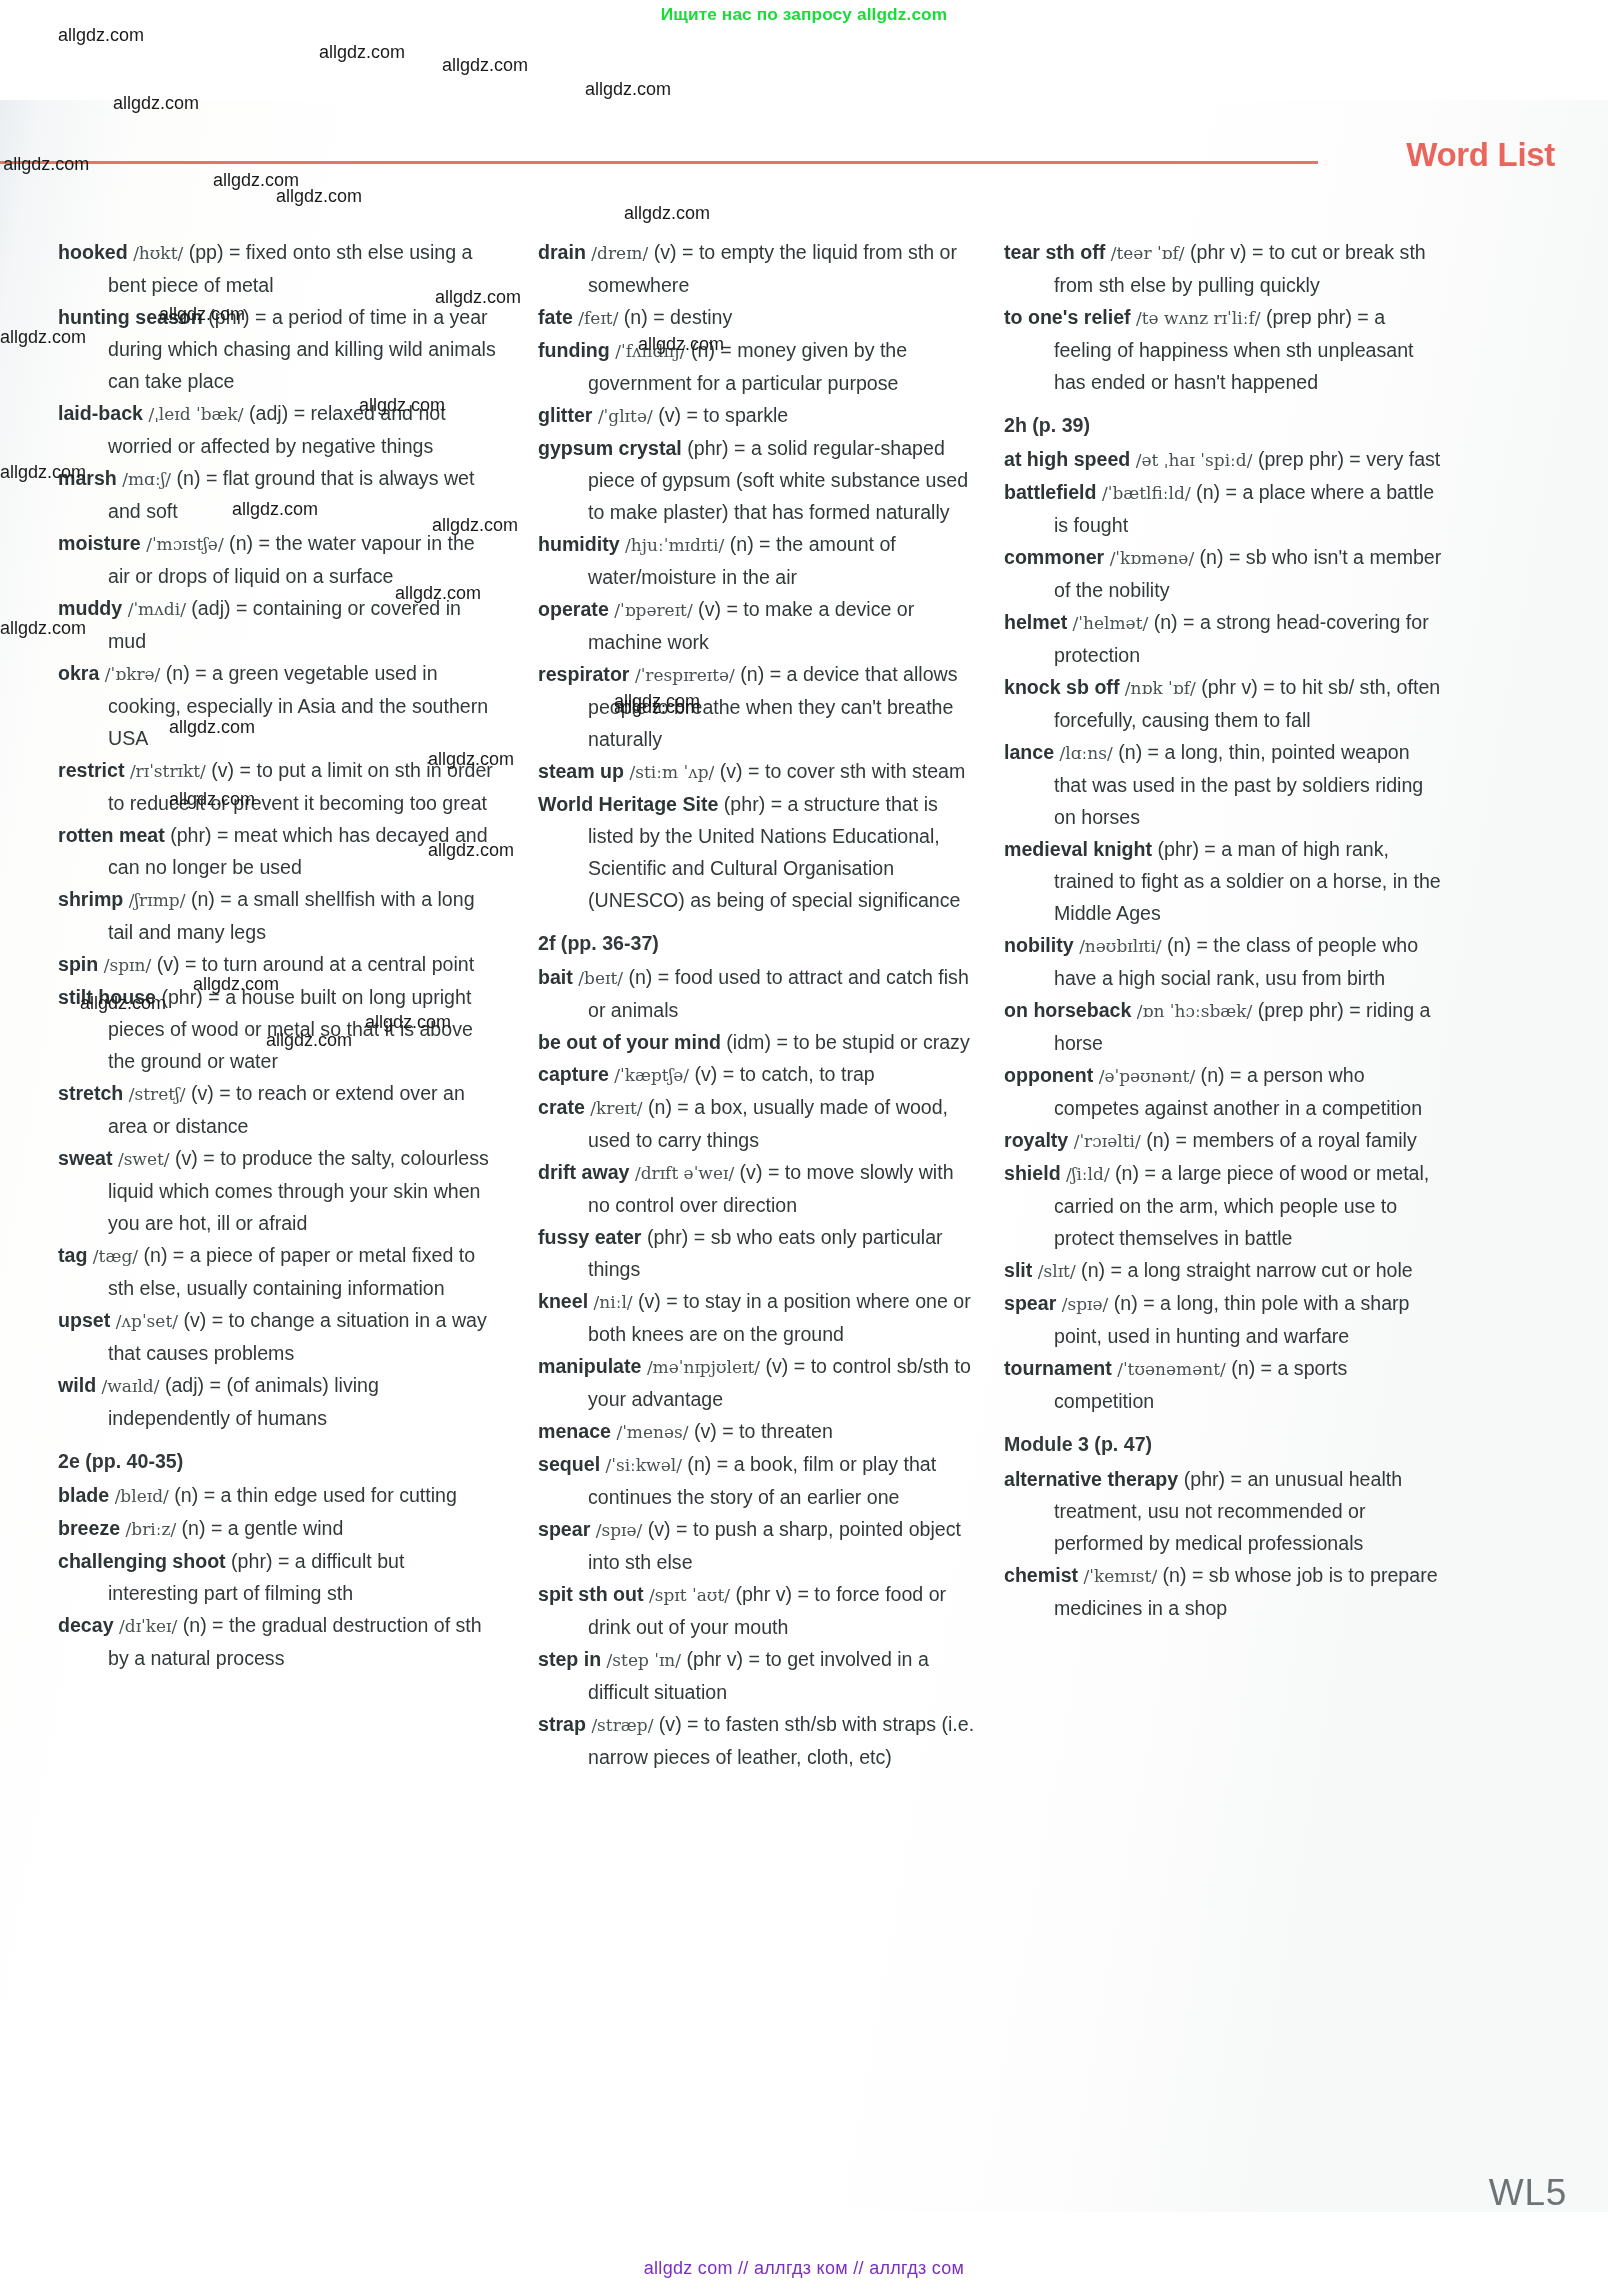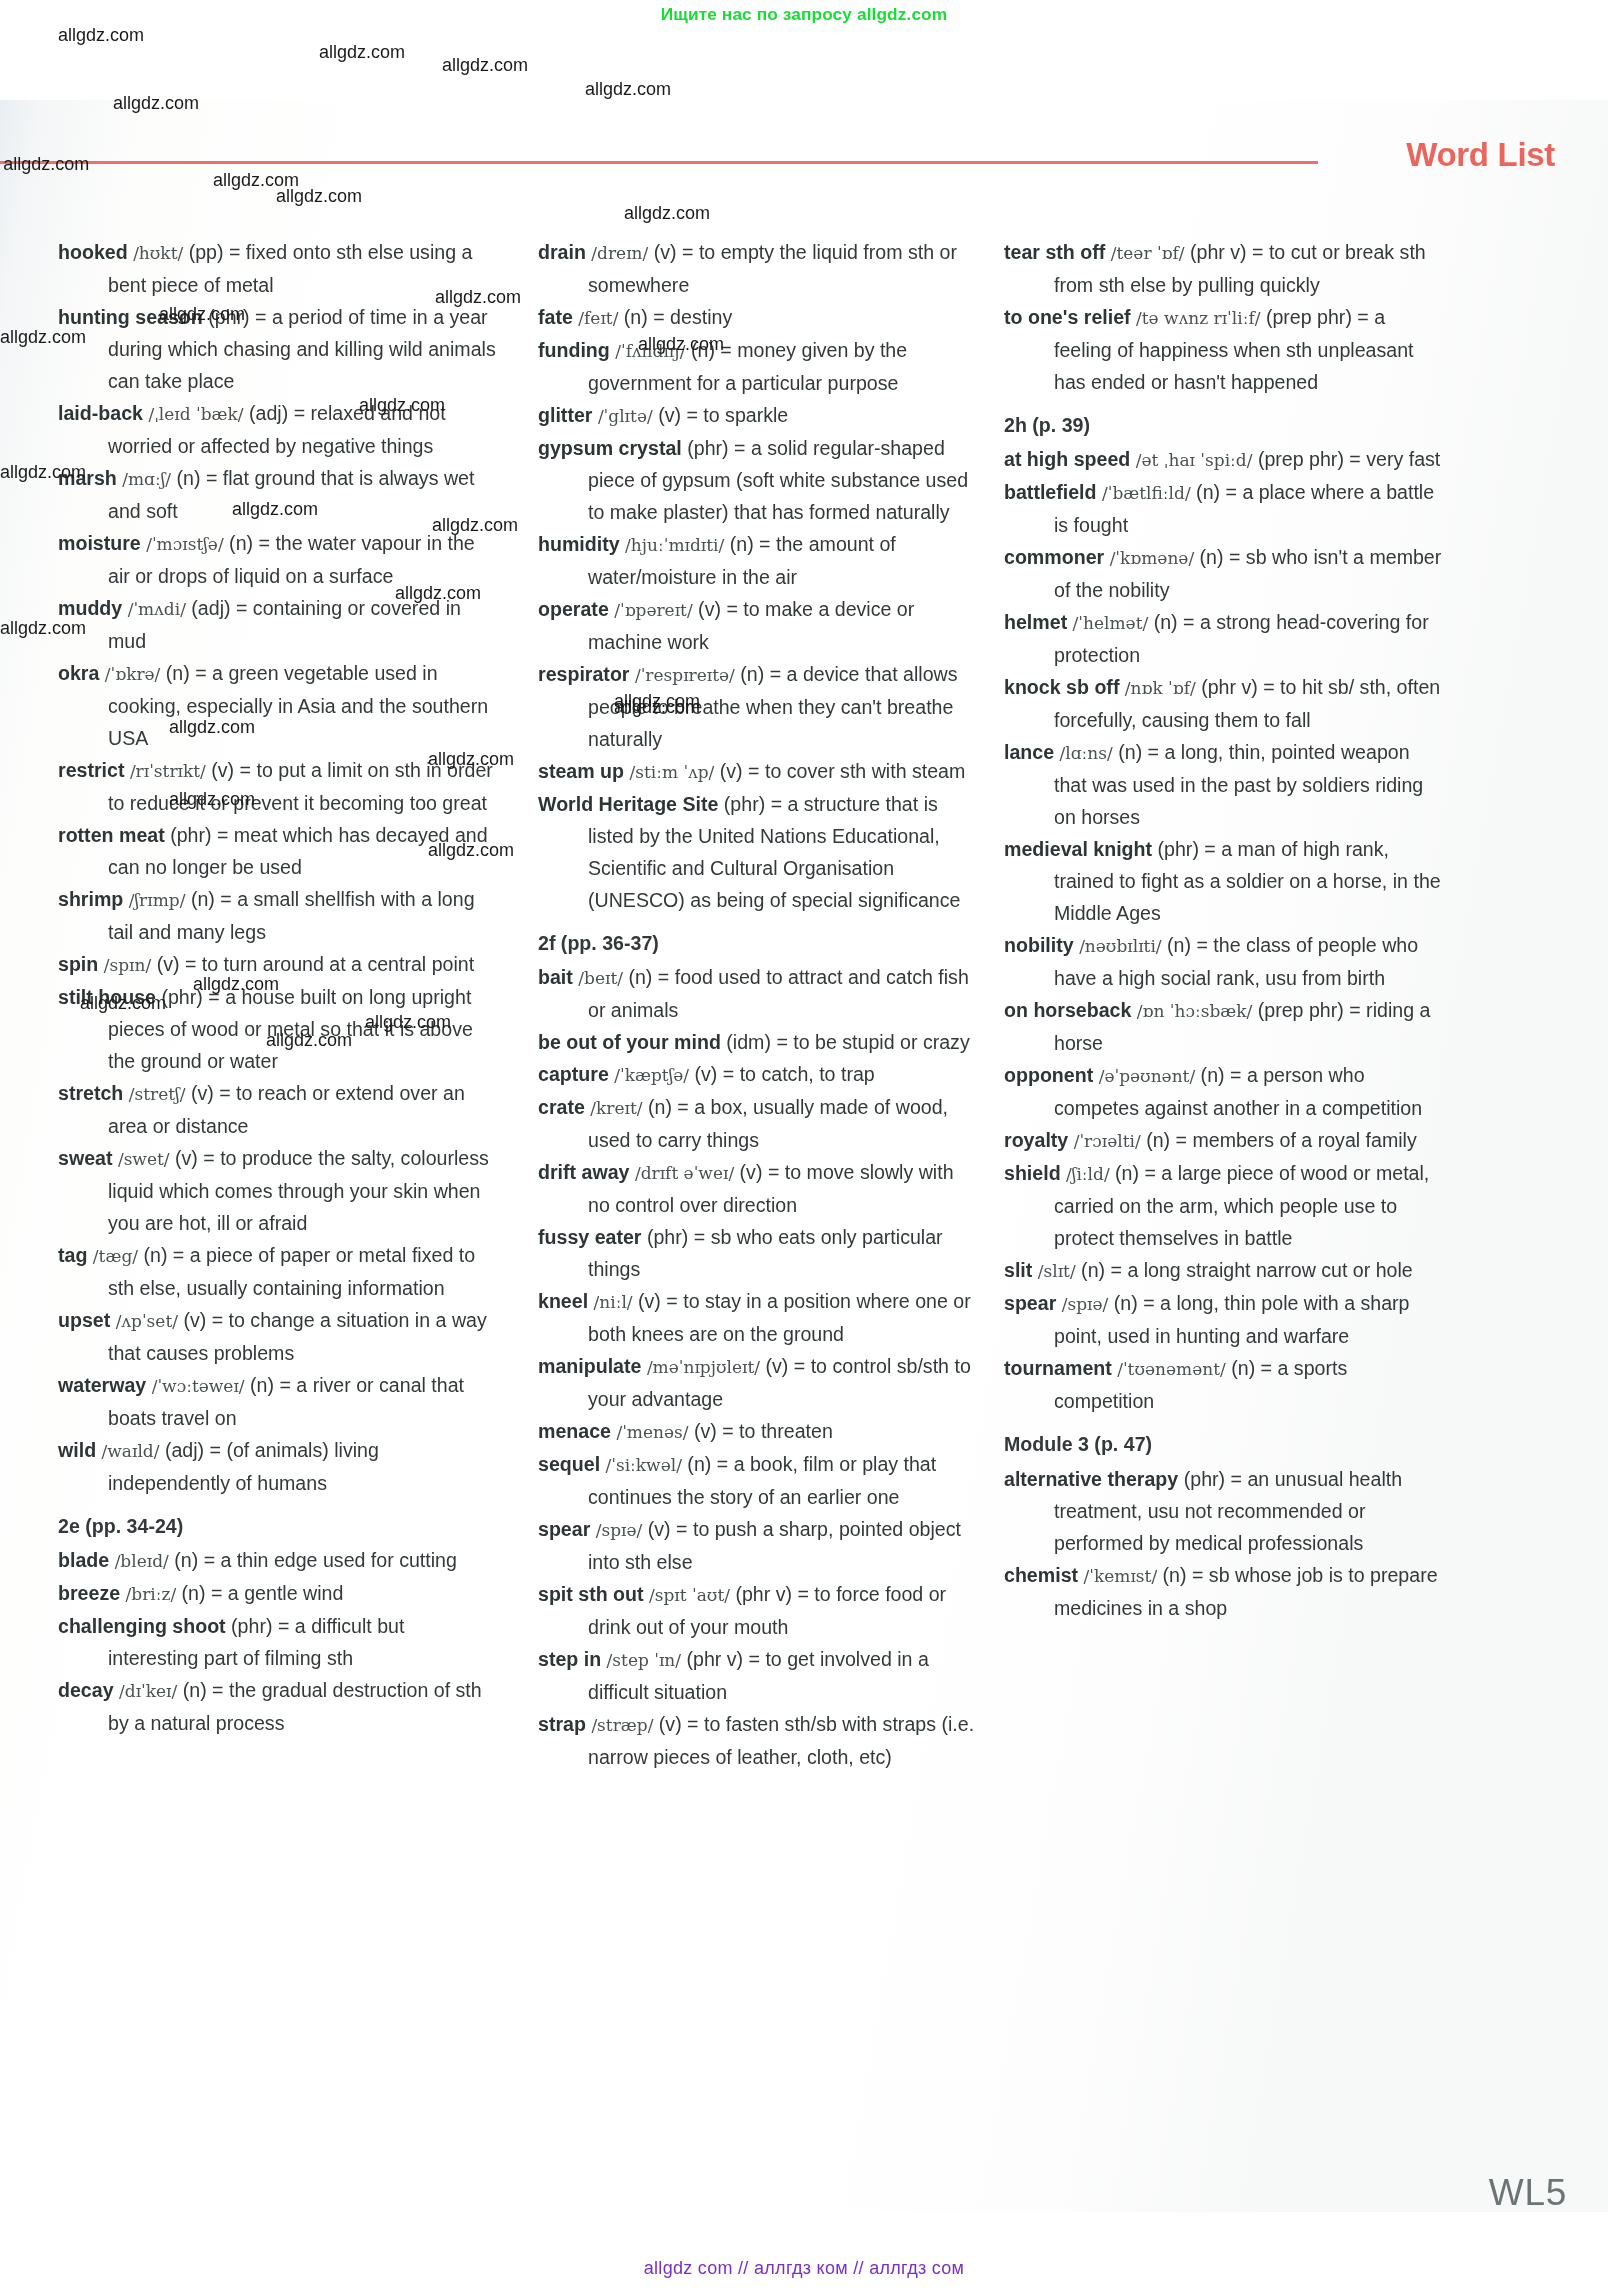--- a/index.html
+++ b/index.html
@@ -137,23 +137,22 @@
       <p class="entry"><span class="hw">okra</span> <span class="ipa">/ˈɒkrə/</span> <span class="pos">(n) = a green vegetable used in cooking, especially in Asia and the southern USA</span></p>
       <p class="entry"><span class="hw">restrict</span> <span class="ipa">/rɪˈstrɪkt/</span> <span class="pos">(v) = to put a limit on sth in order to reduce it or prevent it becoming too great</span></p>
       <p class="entry"><span class="hw">rotten meat</span> <span class="pos">(phr) = meat which has decayed and can no longer be used</span></p>
       <p class="entry"><span class="hw">shrimp</span> <span class="ipa">/ʃrɪmp/</span> <span class="pos">(n) = a small shellfish with a long tail and many legs</span></p>
       <p class="entry"><span class="hw">spin</span> <span class="ipa">/spɪn/</span> <span class="pos">(v) = to turn around at a central point</span></p>
       <p class="entry"><span class="hw">stilt house</span> <span class="pos">(phr) = a house built on long upright pieces of wood or metal so that it is above the ground or water</span></p>
       <p class="entry"><span class="hw">stretch</span> <span class="ipa">/stretʃ/</span> <span class="pos">(v) = to reach or extend over an area or distance</span></p>
       <p class="entry"><span class="hw">sweat</span> <span class="ipa">/swet/</span> <span class="pos">(v) = to produce the salty, colourless liquid which comes through your skin when you are hot, ill or afraid</span></p>
       <p class="entry"><span class="hw">tag</span> <span class="ipa">/tæg/</span> <span class="pos">(n) = a piece of paper or metal fixed to sth else, usually containing information</span></p>
       <p class="entry"><span class="hw">upset</span> <span class="ipa">/ʌpˈset/</span> <span class="pos">(v) = to change a situation in a way that causes problems</span></p>
-      <p class="entry"><span class="hw">waterway</span> <span class="ipa">/ˈwɔːtəweɪ/</span> <span class="pos">(n) = a river or canal that boats travel on</span></p>
       <p class="entry"><span class="hw">wild</span> <span class="ipa">/waɪld/</span> <span class="pos">(adj) = (of animals) living independently of humans</span></p>
-      <p class="entry section-head">2e (pp. 34-24)</p>
+      <p class="entry section-head">2e (pp. 40-35)</p>
       <p class="entry"><span class="hw">blade</span> <span class="ipa">/bleɪd/</span> <span class="pos">(n) = a thin edge used for cutting</span></p>
       <p class="entry"><span class="hw">breeze</span> <span class="ipa">/briːz/</span> <span class="pos">(n) = a gentle wind</span></p>
       <p class="entry"><span class="hw">challenging shoot</span> <span class="pos">(phr) = a difficult but interesting part of filming sth</span></p>
       <p class="entry"><span class="hw">decay</span> <span class="ipa">/dɪˈkeɪ/</span> <span class="pos">(n) = the gradual destruction of sth by a natural process</span></p>
     </div>
   <div class="col" id="col2">
       <p class="entry"><span class="hw">drain</span> <span class="ipa">/dreɪn/</span> <span class="pos">(v) = to empty the liquid from sth or somewhere</span></p>
       <p class="entry"><span class="hw">fate</span> <span class="ipa">/feɪt/</span> <span class="pos">(n) = destiny</span></p>
       <p class="entry"><span class="hw">funding</span> <span class="ipa">/ˈfʌndɪŋ/</span> <span class="pos">(n) = money given by the government for a particular purpose</span></p>
       <p class="entry"><span class="hw">glitter</span> <span class="ipa">/ˈglɪtə/</span> <span class="pos">(v) = to sparkle</span></p>

